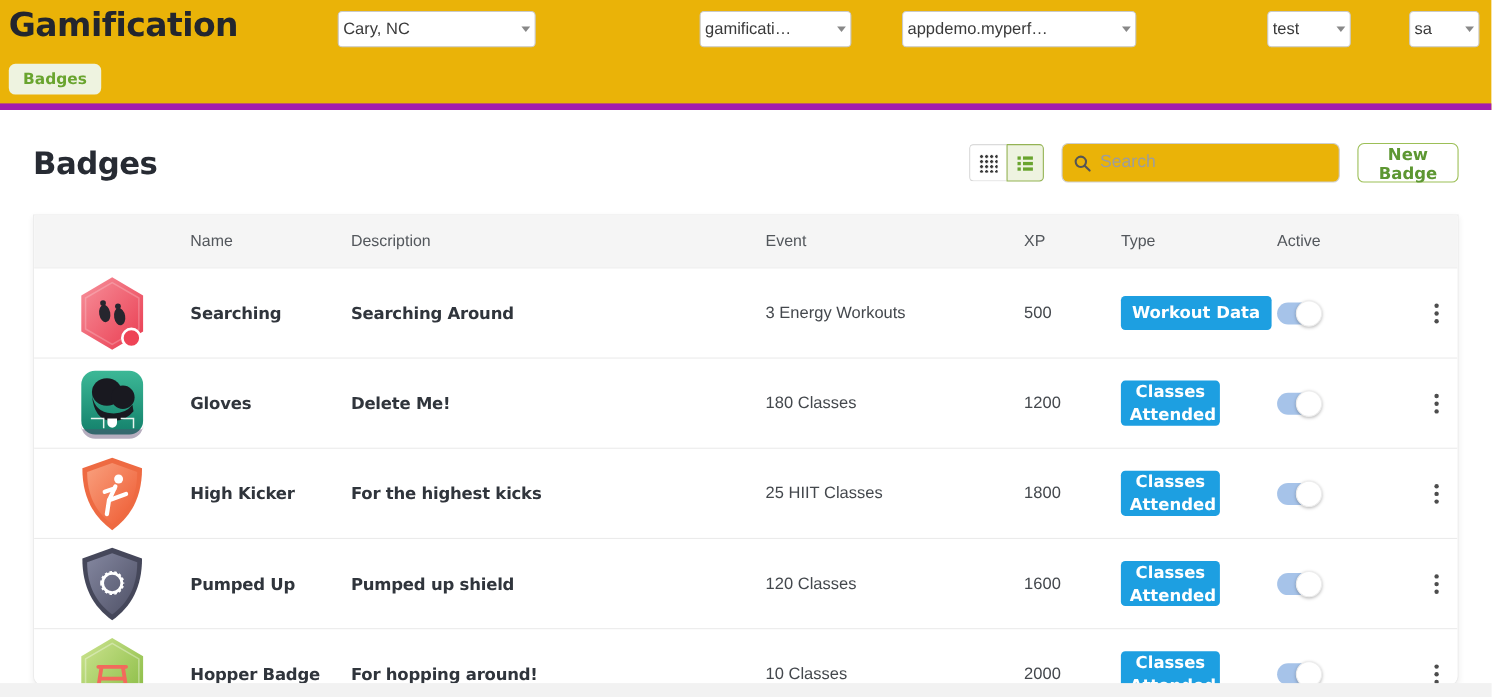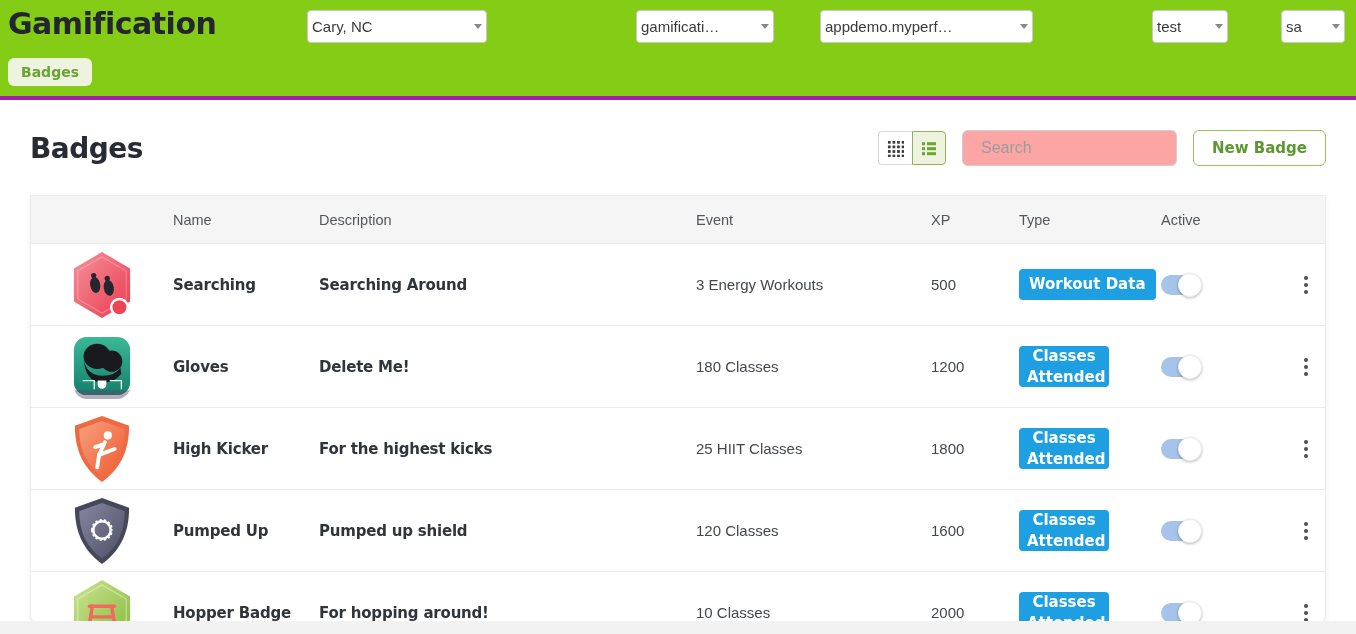--- a/index.html
+++ b/index.html
@@ -1,20 +1,20 @@
 <!DOCTYPE html>
 <html><head>
 <meta charset="utf-8">
 <style>
   * { margin:0; padding:0; box-sizing:border-box; }
   html,body { width:1356px; height:634px; overflow:hidden; background:#fff;
     font-family:"Liberation Sans", sans-serif; }
 
   
-  .app-header { position:relative; height:100px; border-bottom:4px solid #a21caf; background:#84cc16; }
+  .app-header { position:relative; height:100px; border-bottom:6px solid #a21caf; background:#eab308; }
   .app-title { position:absolute; left:8px; top:6px; font-size:30px; font-weight:800;
     color:#23262e; letter-spacing:-0.5px; font-family:"DejaVu Sans","Liberation Sans",sans-serif; }
   .crumb-pill { position:absolute; left:8px; top:58px; background:#eef3e0; color:#69a42e;
     font-weight:700; font-size:14px; padding:6px 13px; border-radius:6px;
     font-family:"DejaVu Sans","Liberation Sans",sans-serif; }
   .dd { position:absolute; top:10px; height:33px; border:1px solid #c9c9c9; border-radius:4px;
     background:#fff; display:flex; align-items:center; justify-content:space-between;
     padding:0 4px; cursor:pointer; }
   .dd-v { font-size:15px; color:#3a3a3a; white-space:nowrap; overflow:hidden; }
   .caret { width:0; height:0; border-left:4.5px solid transparent; border-right:4.5px solid transparent;
@@ -26,26 +26,26 @@
     font-family:"DejaVu Sans","Liberation Sans",sans-serif; }
   .toolbar-right { margin-left:auto; display:flex; align-items:center; gap:16px; }
   .view-toggle { display:flex; }
   .vt-btn { width:34px; height:34px; display:flex; align-items:center; justify-content:center;
     background:#fff; border:1px solid #d7d7d7; cursor:pointer; }
   .vt-btn.grid { border-radius:4px 0 0 4px; border-right:none; }
   .vt-btn.list { border-radius:0 4px 4px 0; background:#eef3e0; border:1px solid #94b354; }
   .grid-glyph { width:17px; height:17px;
     background-image:radial-gradient(#3c3c3c 1.3px, transparent 1.4px);
     background-size:4.6px 4.6px; background-position:0 0; }
-  .search-box { width:215px; height:36px; border:1px solid #cfcfcf; border-radius:6px;
-    display:flex; align-items:center; padding:0 10px; background:#fca5a5; }
+  .search-box { width:253px; height:36px; border:1px solid #cfcfcf; border-radius:6px;
+    display:flex; align-items:center; padding:0 10px; background:#eab308; }
   .search-box input { border:none; outline:none; flex:1; font-size:16px; color:#333;
     margin-left:8px; font-family:"Liberation Sans",sans-serif; background:transparent; }
   .search-box input::placeholder { color:#9d9d9d; }
-  .new-badge-btn { width:133px; height:36px; border:1.5px solid #9cbf57; border-radius:6px;
+  .new-badge-btn { width:92px; height:36px; border:1.5px solid #9cbf57; border-radius:6px;
     background:#fff; color:#5d9732; font-size:15px; font-weight:700; cursor:pointer;
     font-family:"DejaVu Sans","Liberation Sans",sans-serif; }
 
   
   .bottom-strip { position:absolute; left:0; right:0; bottom:0; height:13px; background:#f2f2f2; }
   .table-card { position:relative; margin:0 30px; height:428px; overflow:hidden; background:#fff;
     border:1px solid #ececec; border-radius:0 0 8px 8px; box-shadow:0 3px 6px rgba(0,0,0,.07); }
   .thead { display:flex; align-items:center; height:47px; background:#f5f5f5;
     color:#53575c; font-size:14.5px; }
   .trow { display:flex; align-items:center; height:82px; border-top:1px solid #ebebeb; background:#fff; }

